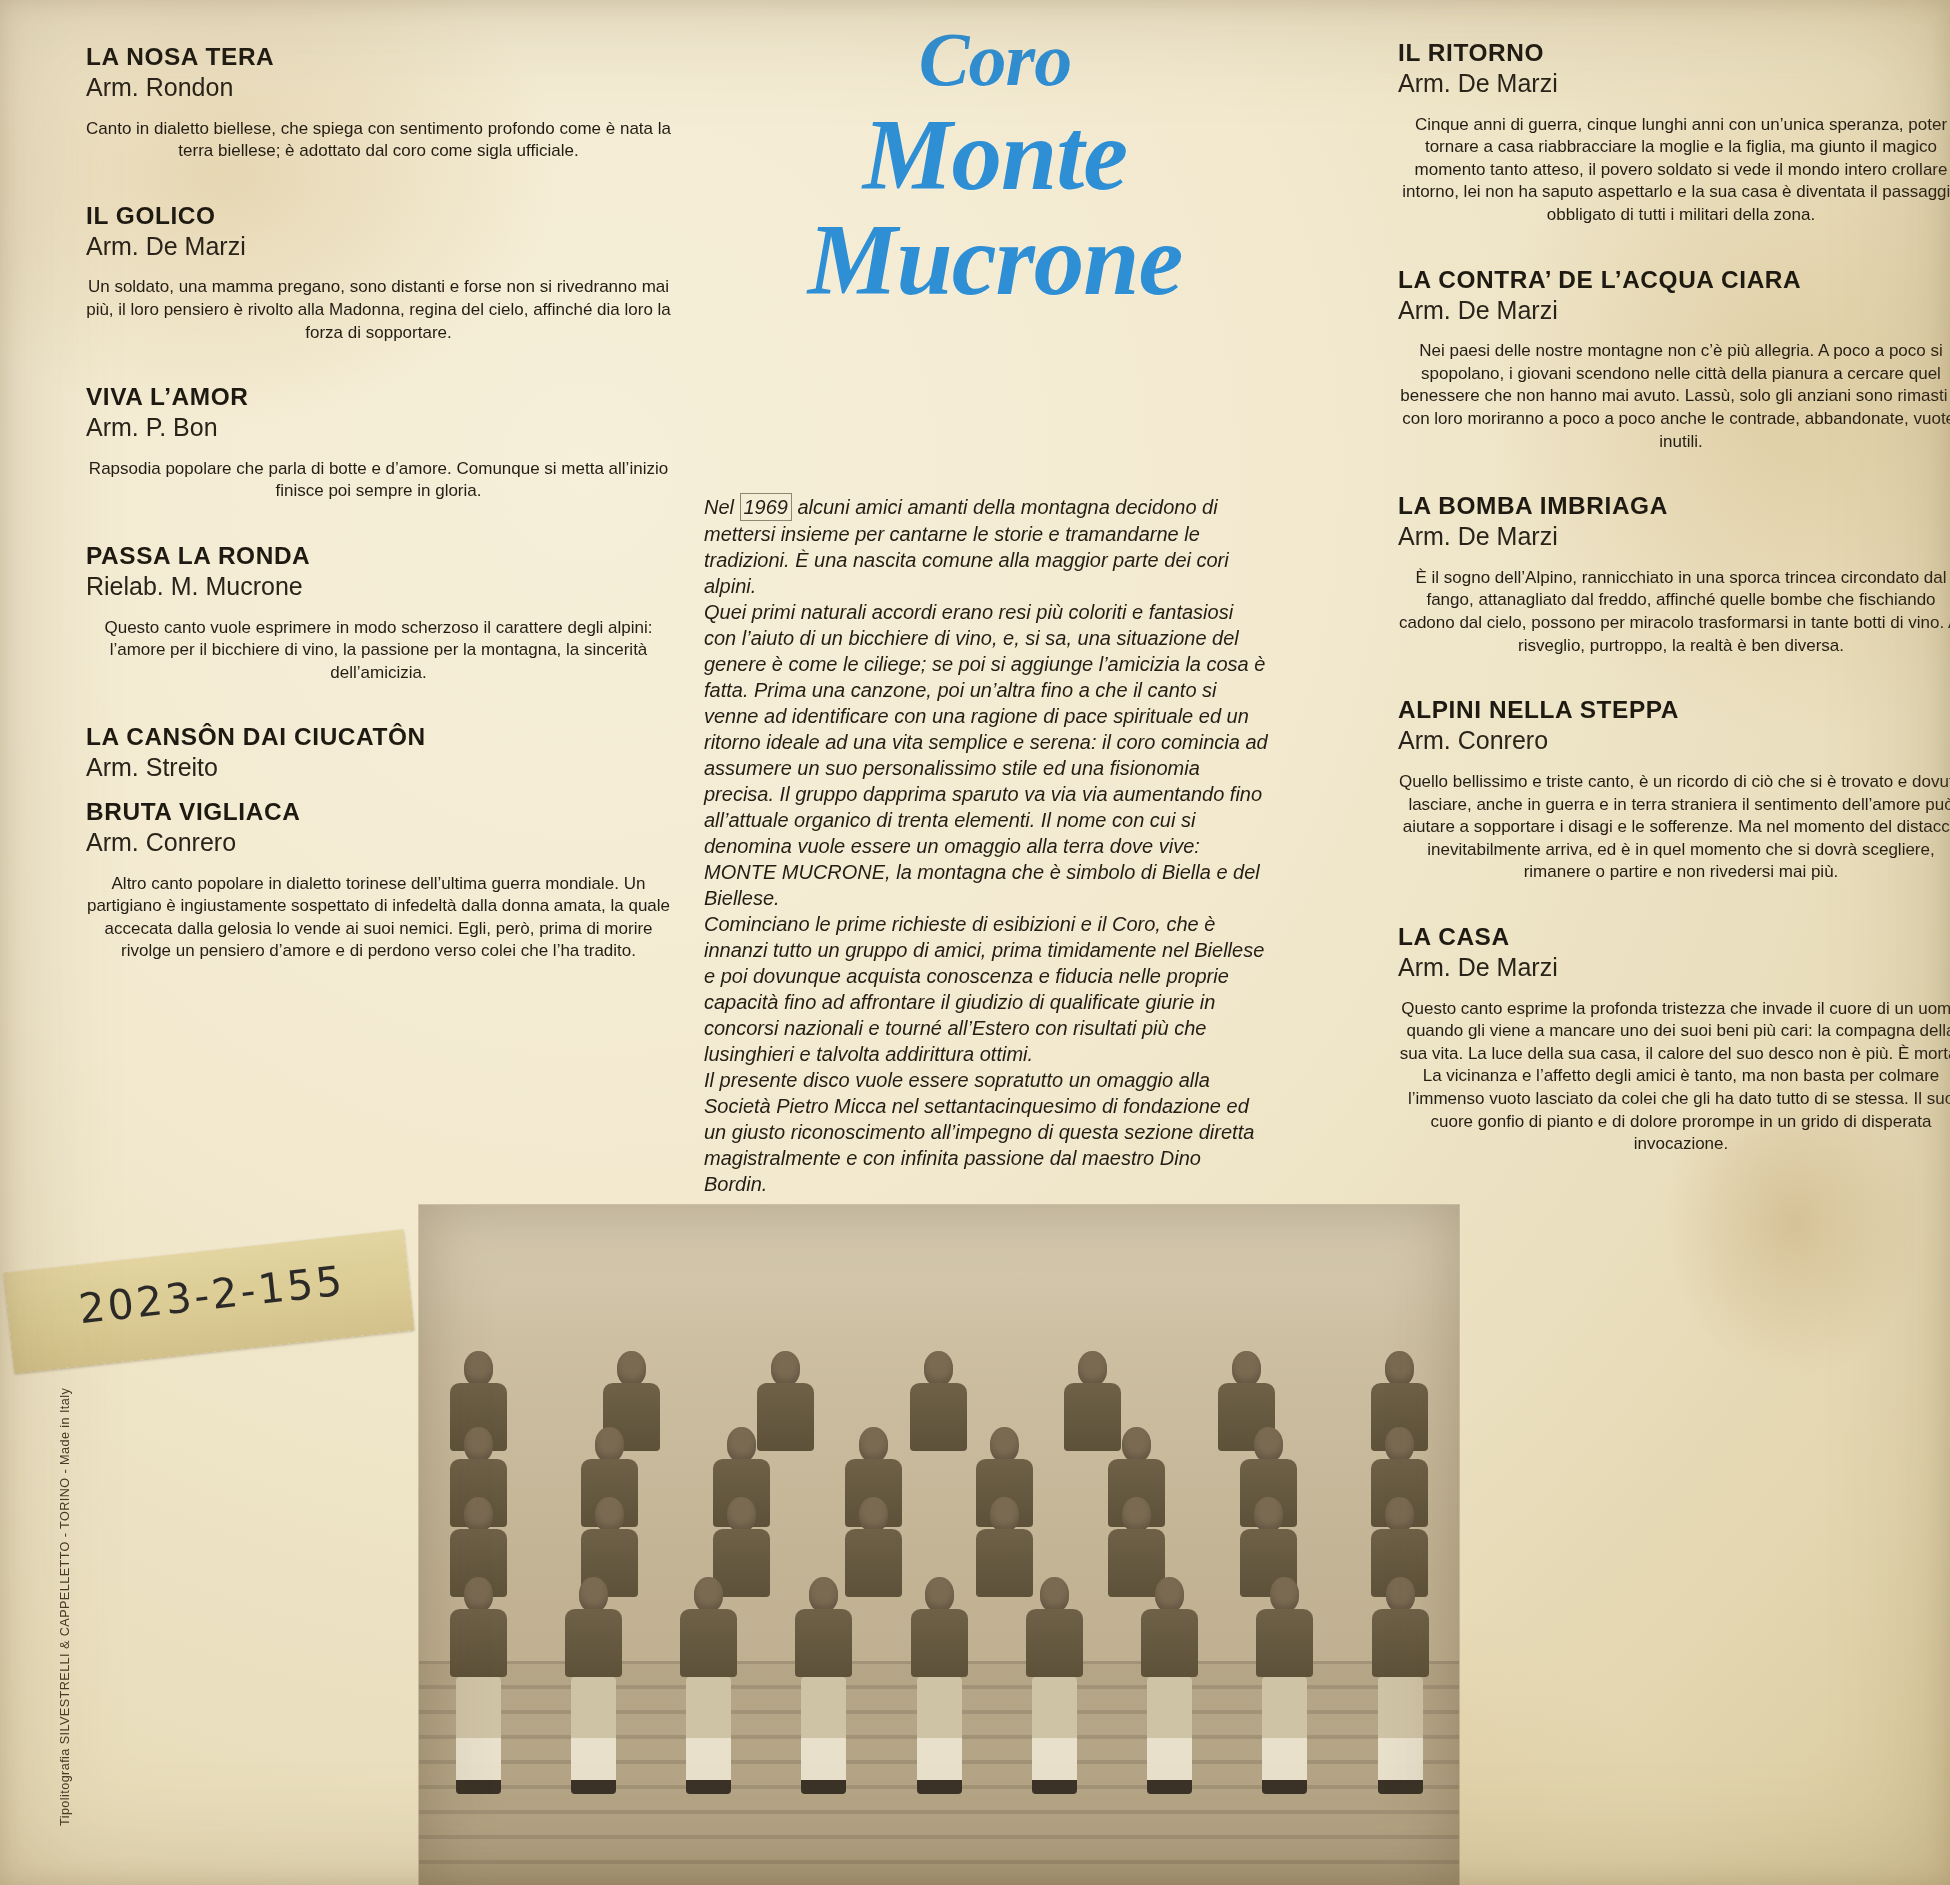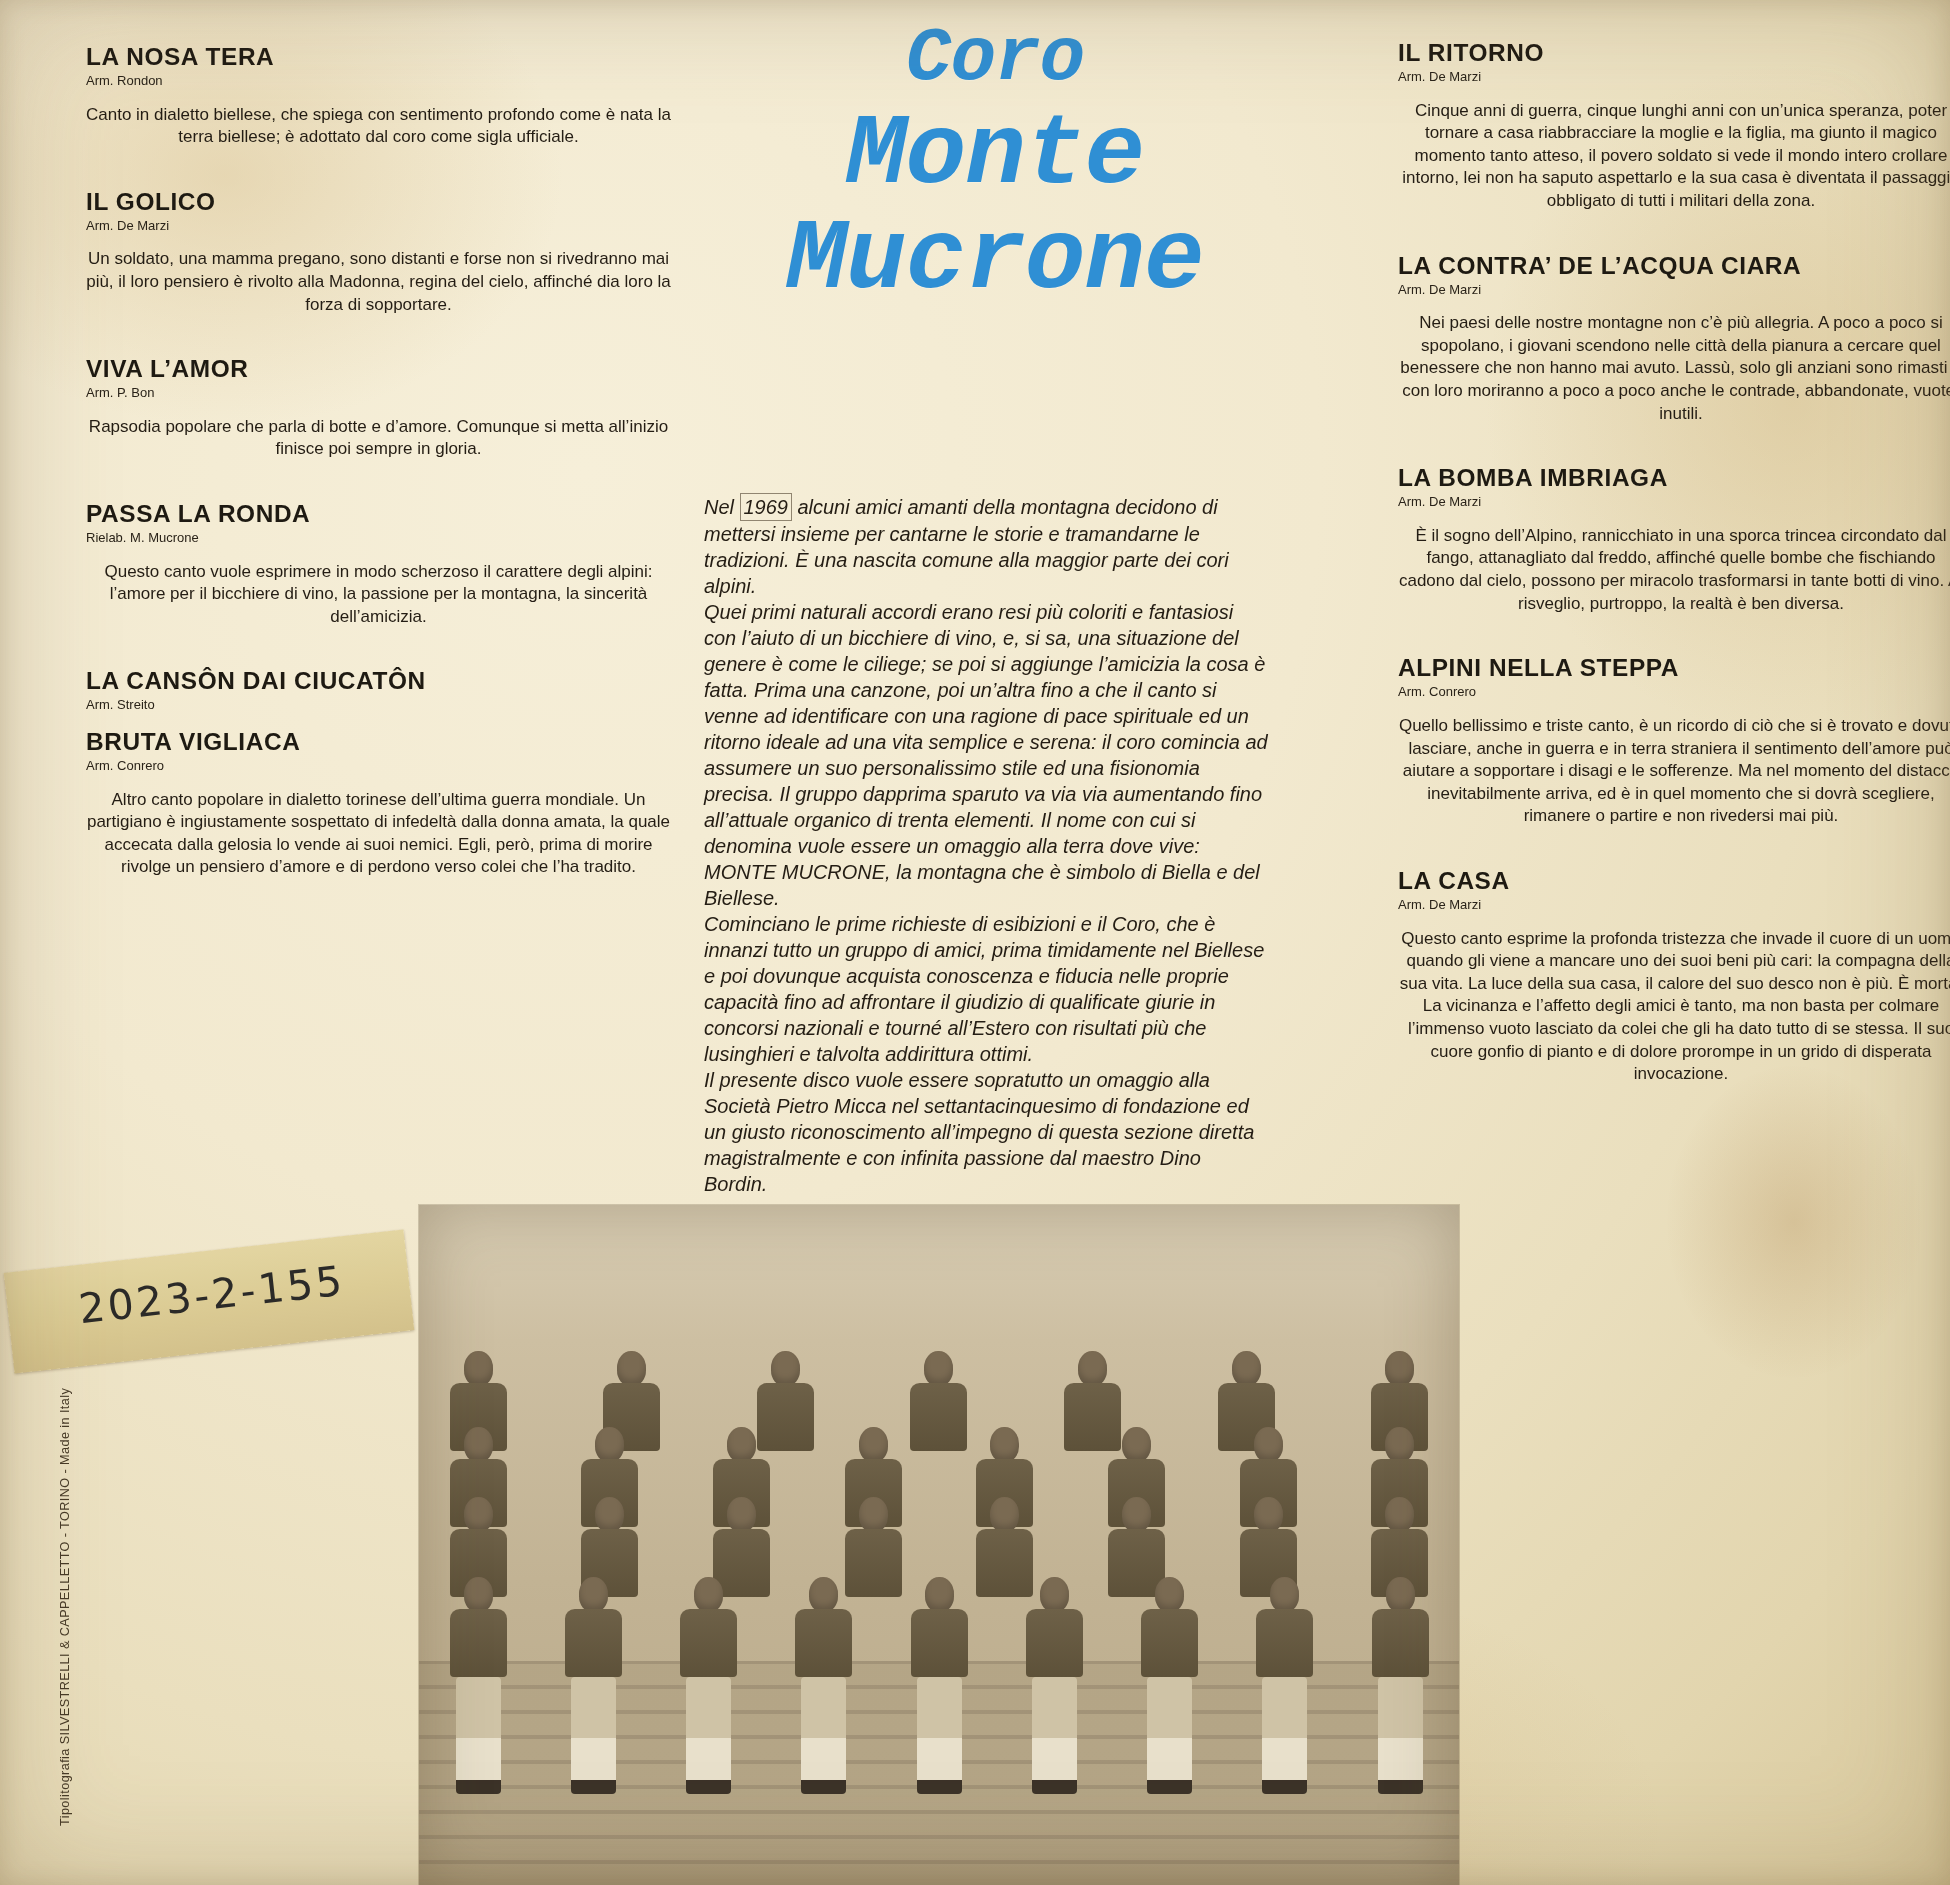--- a/index.html
+++ b/index.html
@@ -54,41 +54,41 @@
   .col-right { left: 1398px;top: 39px;  width: 566px; }
 
   .track-title {
     font-weight: bold;
     font-size: 24.4px;
     letter-spacing: 0.6px;
     color: #1e1a12;
     margin: 0 0 2px 0;
   }
   .track-arr {
-    font-size: 13px;
+    font-size: 25px;
     color: #2a2319;
     margin: 0 0 15.6px 0;
   }
   .track-desc {
     font-size: 17px;
     line-height: 1.33;
     color: #241d14;
     margin: 0 0 39px 0;
     text-align: center;
   }
   .block:last-child .track-desc { margin-bottom: 0; }
 
   
   .album-title {
     position: absolute;
     left: 683px;
     top: 21.5px;
     width: 624px;
     color: #2f8fd4;
-    font-family: Liberation Mono, monospace;
+    font-family: Liberation Serif, serif;
     font-weight: bold;
     font-style: italic;
     line-height: .98;
     letter-spacing: -1px;
     text-align: center;
     text-shadow: 0 1px 0 rgba(255,255,255,.25);
   }
   .album-title .l1 { display: block; font-size: 76px; margin-left: 0; }
   .album-title .l2 { display: block; font-size: 101px; margin-top: 9.8px; }
   .album-title .l3 { display: block; font-size: 101px; margin-top: 5.9px; }

